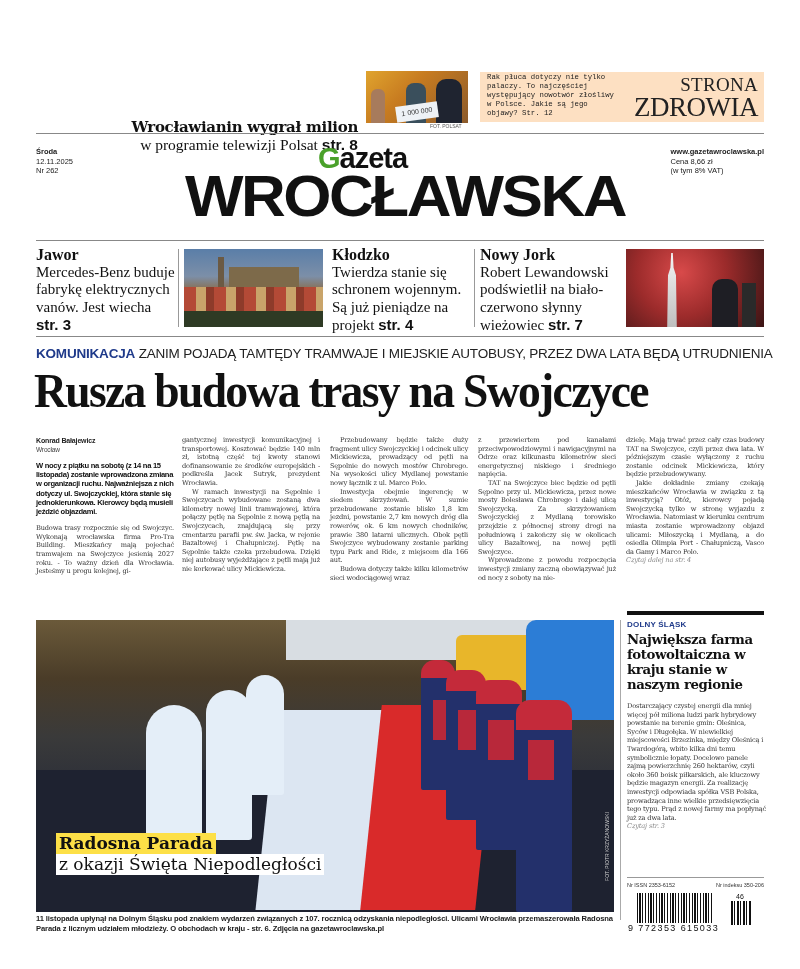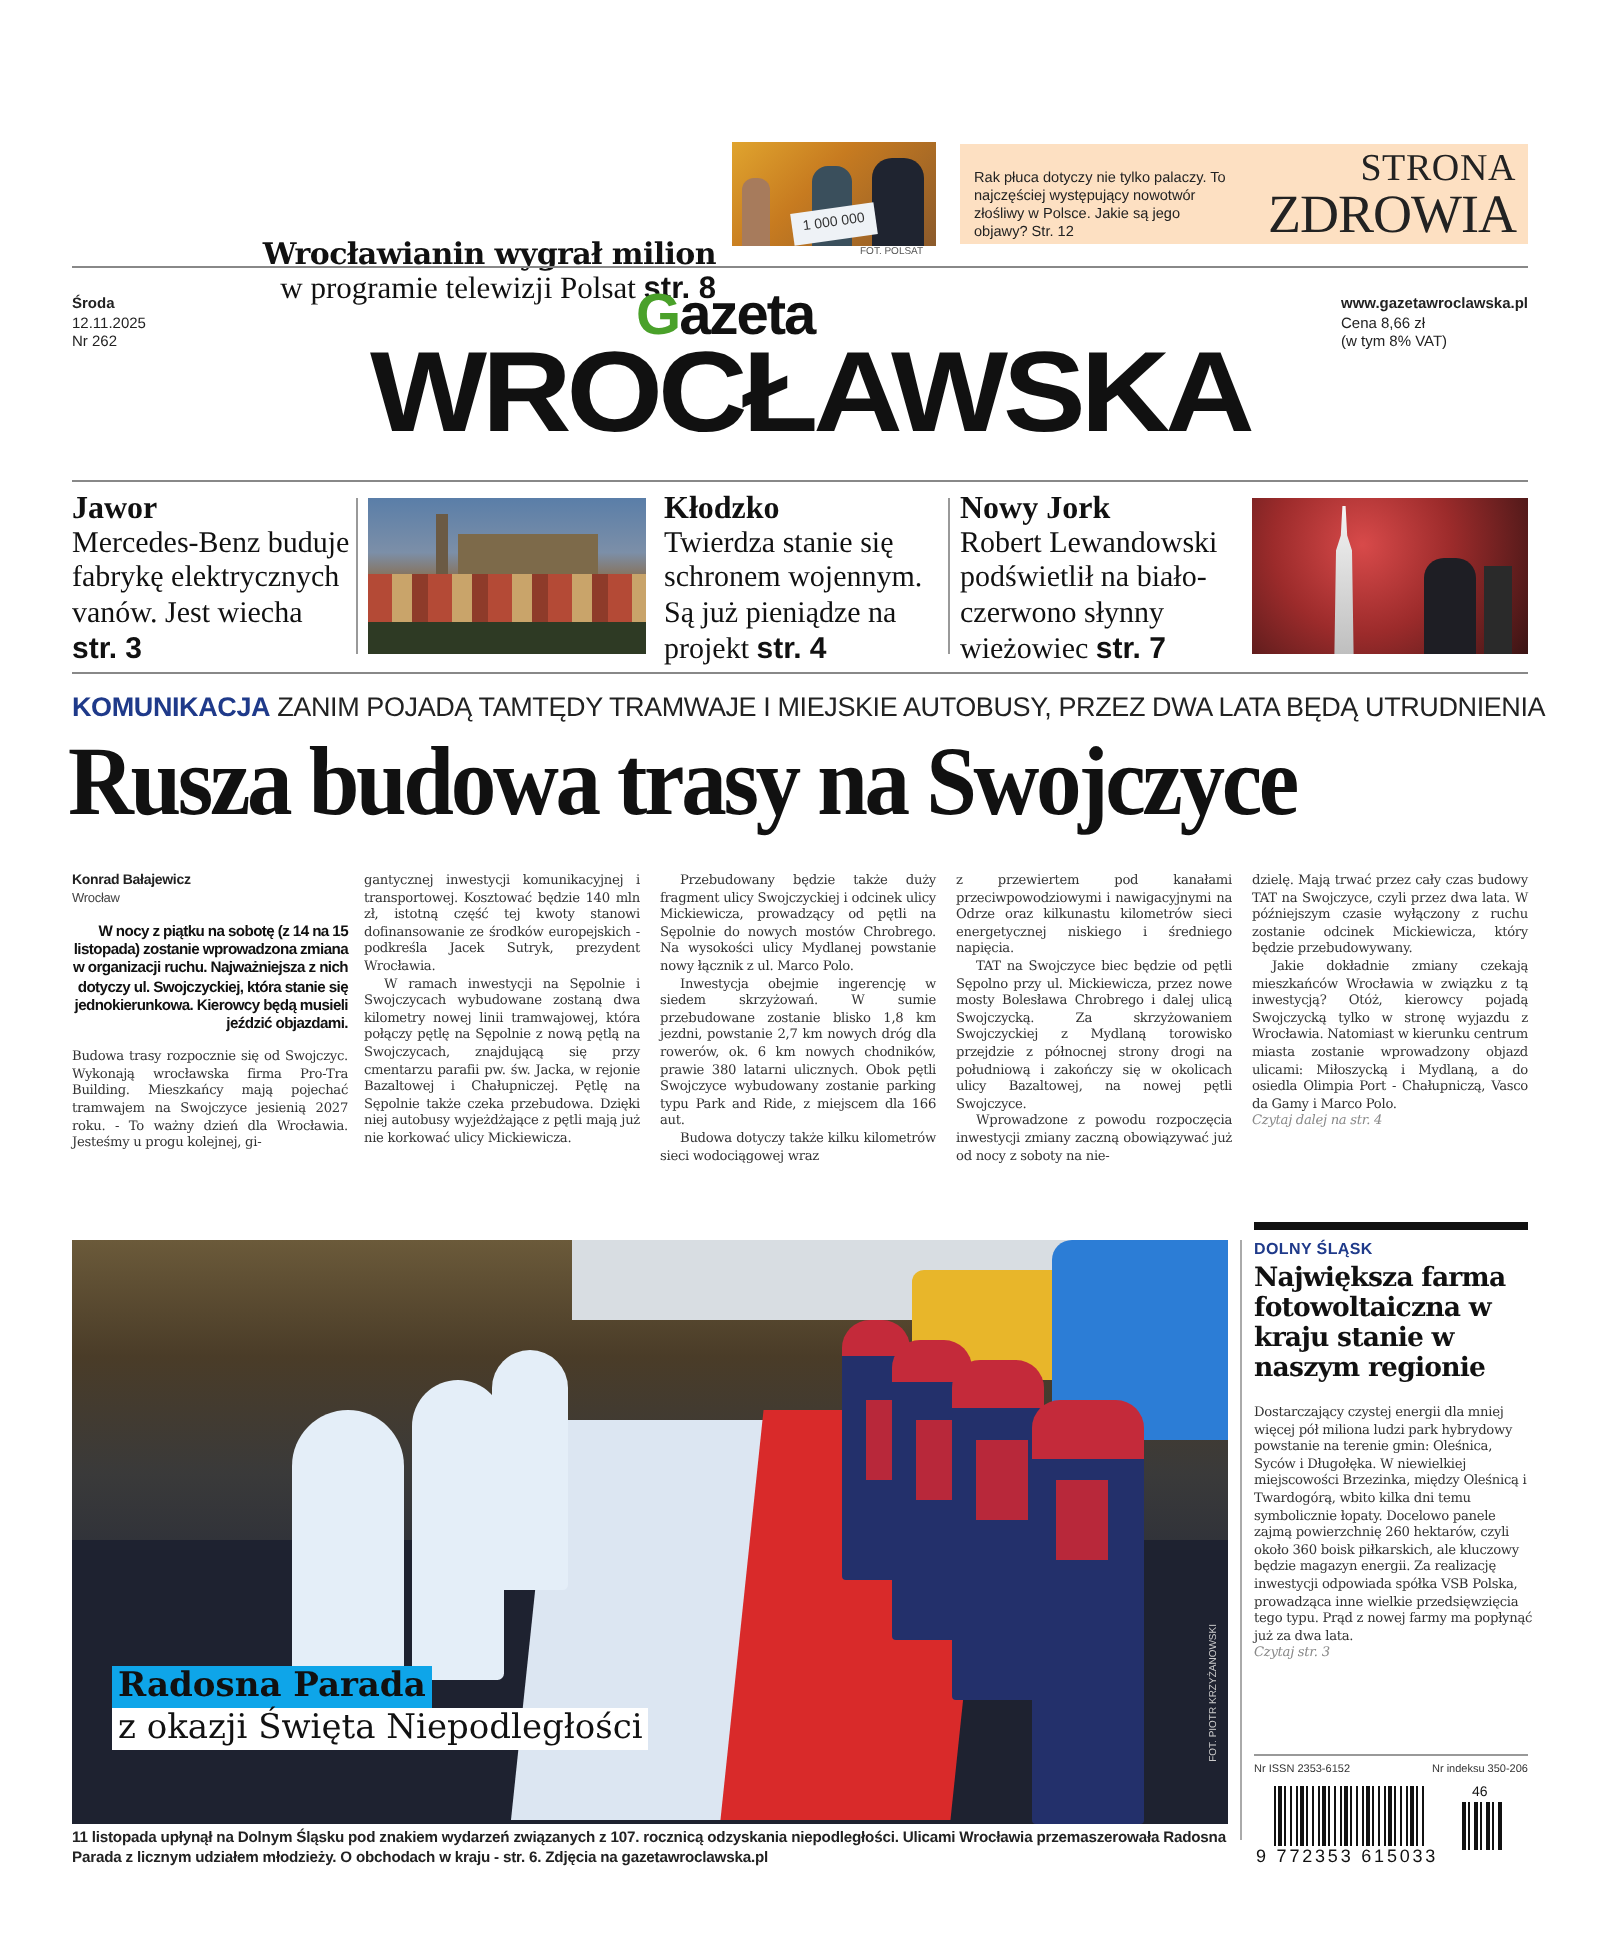--- a/index.html
+++ b/index.html
@@ -14,21 +14,21 @@
   .teaser1 .t2 b { font-family: "Liberation Sans", sans-serif; font-weight: bold; }
   .teaser-photo { left: 366px; top: 71px; width: 102px; height: 52px; background: linear-gradient(135deg, #e0a42e 0%, #c77b20 40%, #8b5a2b 100%); overflow: hidden; }
   .teaser-photo .p1 { position: absolute; left: 5px; top: 18px; width: 14px; height: 34px; background: #a77b5c; border-radius: 6px 6px 0 0; }
   .teaser-photo .p2 { position: absolute; left: 40px; top: 12px; width: 20px; height: 40px; background: #3a4f5c; border-radius: 8px 8px 0 0; }
   .teaser-photo .p3 { position: absolute; left: 70px; top: 8px; width: 26px; height: 44px; background: #1f2430; border-radius: 10px 10px 0 0; }
   .teaser-photo .chk { position: absolute; left: 30px; top: 33px; width: 42px; height: 16px; background: #eef2f6; transform: rotate(-8deg); font-family: "Liberation Sans", sans-serif; font-size: 7px; text-align: center; line-height: 16px; color: #333; }
   .credit-small { font-family: "Liberation Sans", sans-serif; font-size: 5px; color: #555; }
   .teaser-credit { left: 430px; top: 123px; }
 
   .health-box { left: 480px; top: 72px; width: 284px; height: 50px; background: #fde0c2; }
-  .health-box .txt { position: absolute; left: 7px; top: 12px; width: 130px; font-family: Liberation Sans, sans-serif; font-size: 7.3px; line-height: 9px; color: #222; }
+  .health-box .txt { position: absolute; left: 7px; top: 1px; width: 130px; font-family: Liberation Mono, monospace; font-size: 7.3px; line-height: 9px; color: #222; }
   .health-box .brand { position: absolute; right: 6px; top: 3px; text-align: right; font-family: "Liberation Serif", serif; color: #222; }
   .health-box .brand .b1 { font-size: 19px; line-height: 19px; letter-spacing: 0.3px; }
   .health-box .brand .b2 { font-size: 27px; line-height: 26px; letter-spacing: -0.5px; }
 
   .rule { background: #888; height: 1px; }
 
   
   .meta-left { left: 36px; top: 147px; font-family: "Liberation Sans", sans-serif; font-size: 7.5px; line-height: 9.5px; color: #222; }
   .meta-left .day { font-weight: bold; }
   .meta-right { right: 36px; top: 147px; font-family: "Liberation Sans", sans-serif; font-size: 7.5px; line-height: 9.5px; color: #222; }
@@ -56,36 +56,36 @@
   .kicker { left: 36px; top: 346px; font-family: "Liberation Sans", sans-serif; font-size: 13.5px; line-height: 16px; color: #222; white-space: nowrap; letter-spacing: -0.2px; }
   .kicker .cat { color: #1f3a8a; font-weight: bold; }
   .headline { left: 34px; top: 364px; font-family: "Liberation Serif", serif; font-weight: bold; font-size: 49px; line-height: 54px; letter-spacing: -1.8px; color: #111; white-space: nowrap; transform: scaleX(0.93); transform-origin: left; }
 
   
   .col { top: 436px; width: 138px; font-family: "DejaVu Serif", serif; font-size: 6.6px; line-height: 8.6px; color: #333; text-align: justify; letter-spacing: -0.15px; }
   .col p { text-indent: 0; }
   .col p.ind { text-indent: 10px; }
   .byline { font-family: "Liberation Sans", sans-serif; font-weight: bold; font-size: 7px; line-height: 9px; color: #222; }
   .place { font-family: "Liberation Sans", sans-serif; font-size: 6.5px; line-height: 9px; color: #444; margin-bottom: 7px; }
-  .lead { font-family: "Liberation Sans", sans-serif; font-weight: bold; font-size: 7.6px; line-height: 9.2px; color: #111; margin-bottom: 8px; text-align: right; letter-spacing: -0.3px; }
+  .lead { font-family: "Liberation Sans", sans-serif; font-weight: bold; font-size: 7.6px; line-height: 9.2px; color: #111; margin-bottom: 8px; text-align: left; letter-spacing: -0.3px; }
   .contd { font-style: italic; color: #888; }
 
   
   .main-photo { left: 36px; top: 620px; width: 578px; height: 292px; overflow: hidden; background: linear-gradient(180deg, #6b5a3a 0%, #4a3c28 20%, #3a3a3a 40%, #232838 70%, #1a1e2c 100%); }
   .main-photo .sky { position: absolute; left: 250px; top: 0; width: 328px; height: 40px; background: #d8dde2; }
   .main-photo .bus1 { position: absolute; left: 420px; top: 15px; width: 95px; height: 55px; background: #e8b62a; border-radius: 6px; }
   .main-photo .bus2 { position: absolute; left: 490px; top: 0; width: 88px; height: 100px; background: #2c7dd6; border-radius: 10px 0 0 0; }
   .main-photo .road { position: absolute; left: 0; top: 150px; width: 578px; height: 142px; background: #1e2230; }
   .main-photo .flag-w { position: absolute; left: 230px; top: 90px; width: 130px; height: 200px; background: #dce6f2; transform: skewX(-6deg); }
   .main-photo .flag-r { position: absolute; left: 335px; top: 85px; width: 115px; height: 205px; background: #d92a2a; transform: skewX(-6deg); }
   .main-photo .girl { position: absolute; width: 56px; height: 170px; background: #e4eef8; border-radius: 28px 28px 4px 4px; }
   .main-photo .soldier { position: absolute; width: 50px; height: 180px; background: linear-gradient(180deg, #c42a3a 0 14%, #23306b 14% 100%); border-radius: 14px 14px 2px 2px; }
   .main-photo .soldier::after { content: ""; position: absolute; left: 12px; top: 40px; width: 26px; height: 40px; background: #b8283a; }
   .photo-caption-box { left: 56px; top: 833px; }
-  .photo-caption-box .c1 { display: inline-block; background: #0ea5e9; font-family: "DejaVu Serif", serif; font-weight: bold; font-size: 17px; line-height: 21px; padding: 0 3px; color: #111; }
+  .photo-caption-box .c1 { display: inline-block; background: #fde047; font-family: "DejaVu Serif", serif; font-weight: bold; font-size: 17px; line-height: 21px; padding: 0 3px; color: #111; }
   .photo-caption-box .c2 { display: inline-block; background: #fff; font-family: "DejaVu Serif", serif; font-size: 17px; line-height: 21px; padding: 0 3px; color: #111; }
   .photo-credit { left: 604px; top: 812px; writing-mode: vertical-rl; transform: rotate(180deg); font-family: "Liberation Sans", sans-serif; font-size: 5px; color: #ccc; }
   .caption { left: 36px; top: 914px; width: 580px; font-family: "Liberation Sans", sans-serif; font-weight: bold; font-size: 7.6px; line-height: 10px; color: #222; letter-spacing: -0.1px; }
 
   
   .side-bar-top { left: 627px; top: 611px; width: 137px; height: 4px; background: #111; }
   .side { left: 627px; top: 620px; width: 140px; }
   .side .cat { font-family: "Liberation Sans", sans-serif; font-weight: bold; font-size: 8px; line-height: 10px; color: #1f3a8a; letter-spacing: 0.2px; }
   .side .title { font-family: "DejaVu Serif", serif; font-weight: bold; font-size: 13.3px; line-height: 15px; color: #111; margin-top: 2px; letter-spacing: -0.4px; }
   .side .body { margin-top: 10px; font-family: "DejaVu Serif", serif; font-size: 6.6px; line-height: 8.6px; color: #333; letter-spacing: -0.15px; }

